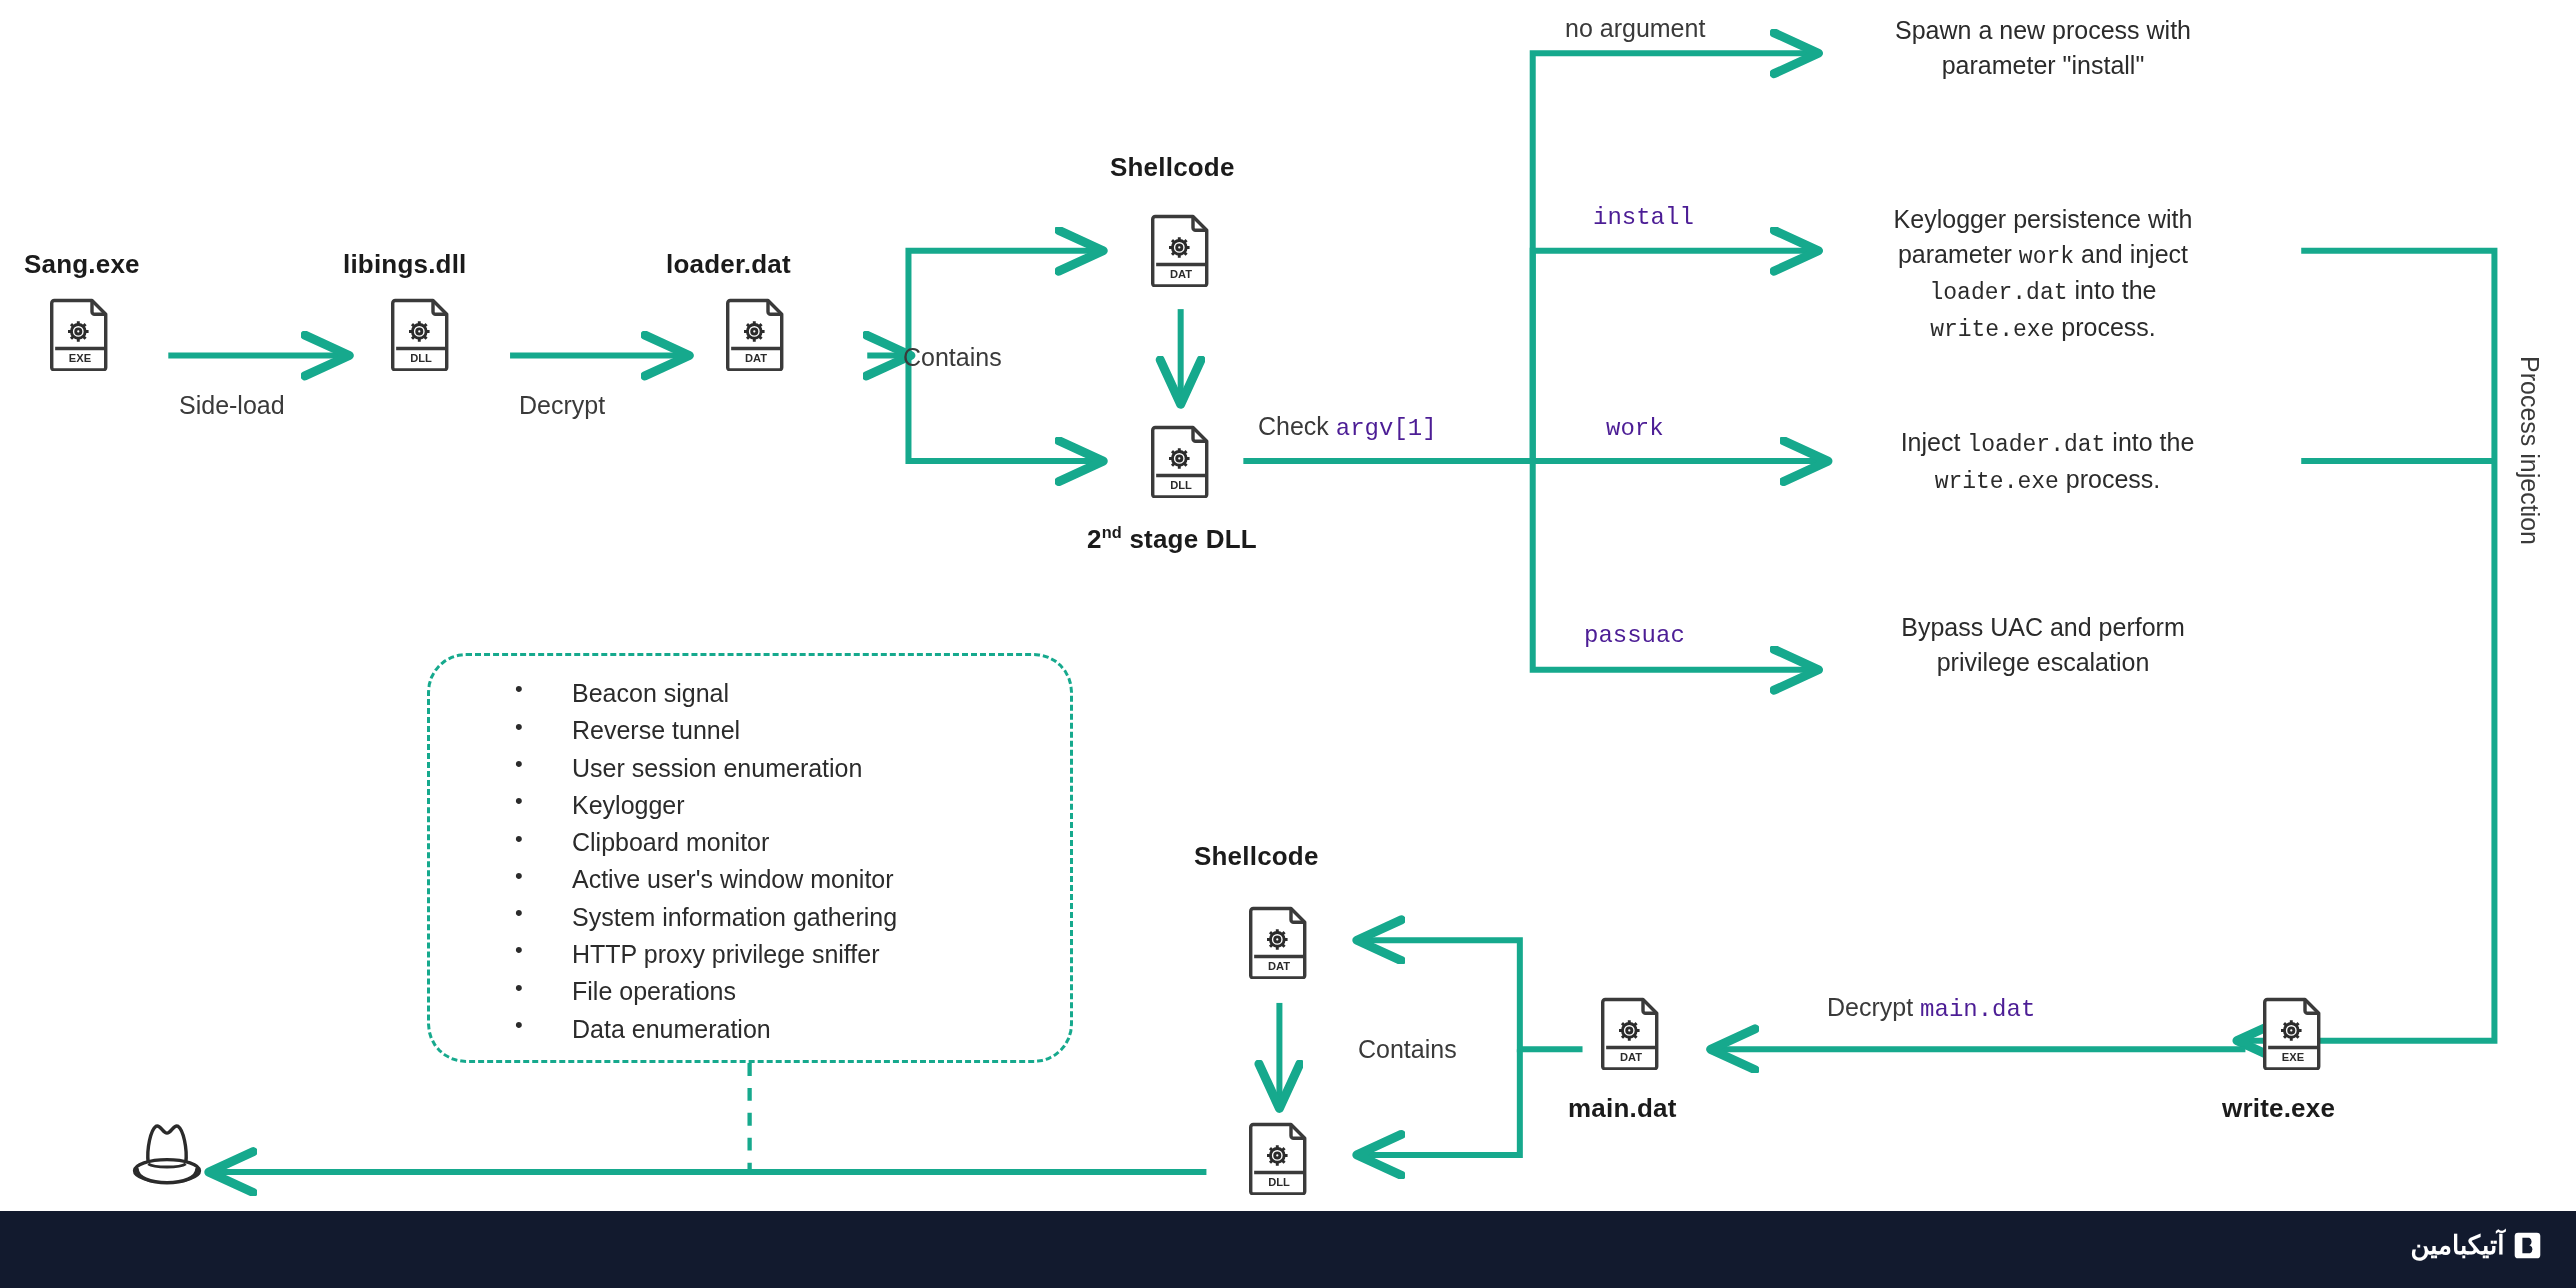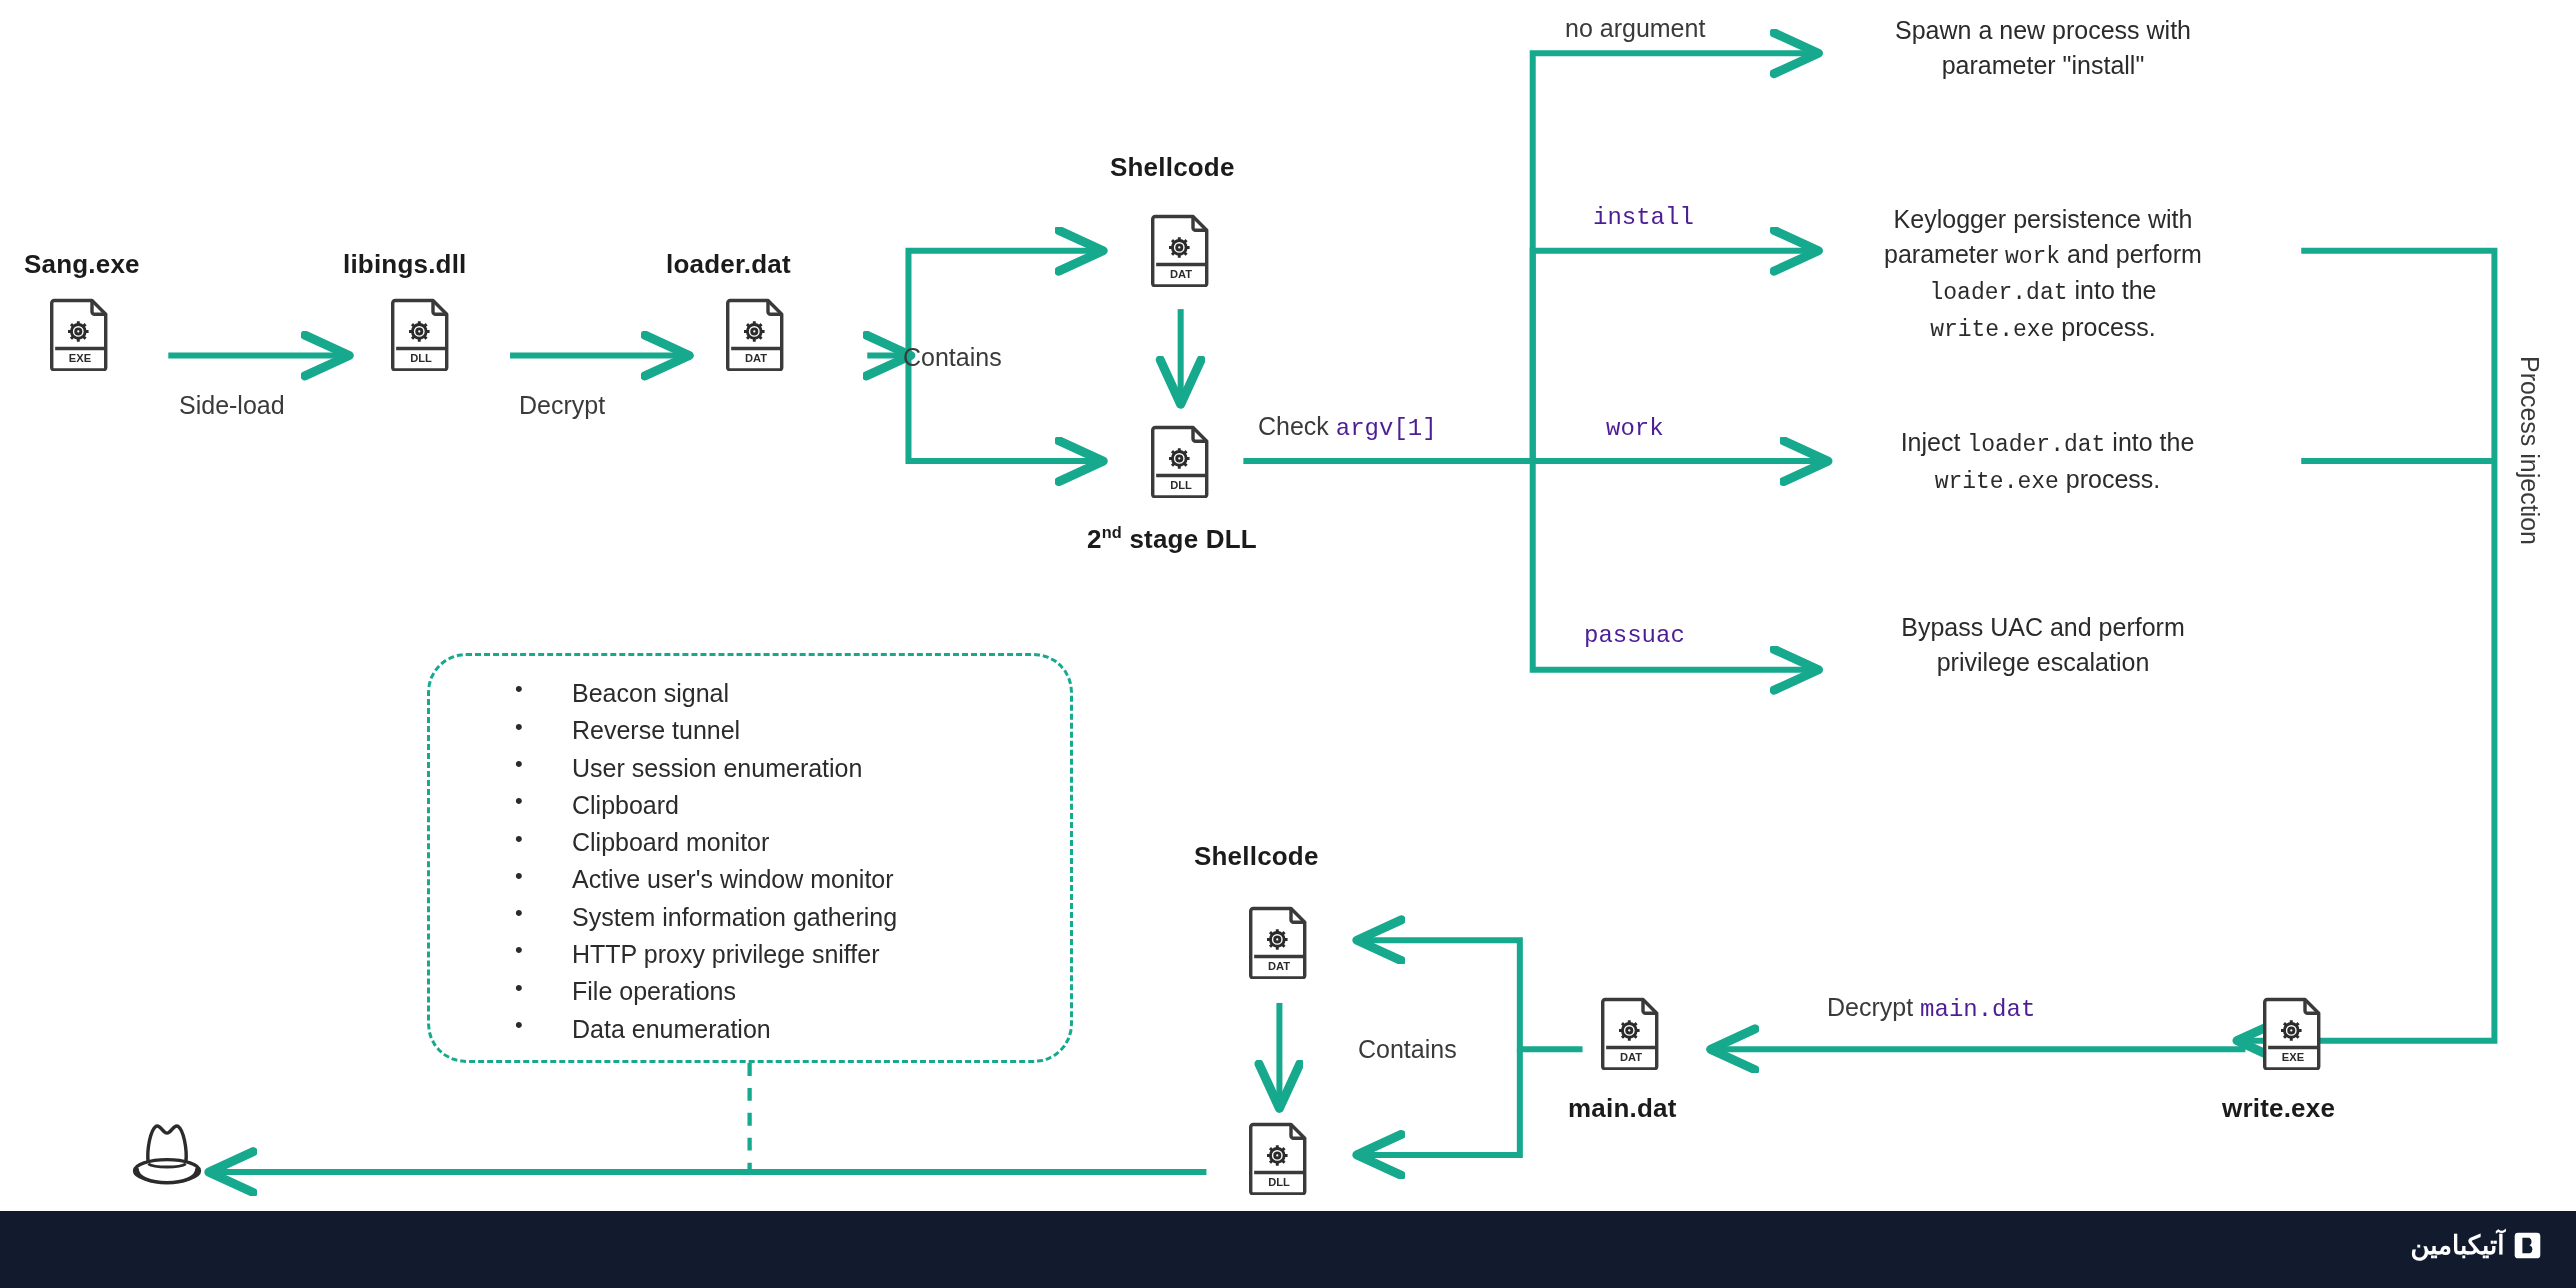--- a/index.html
+++ b/index.html
@@ -237,21 +237,21 @@
   <div class="lbl mono" style="left:1593px;top:204px;">install</div>
   <div class="lbl mono" style="left:1606px;top:415px;">work</div>
   <div class="lbl mono" style="left:1584px;top:622px;">passuac</div>
 
   <div class="desc" style="left:1850px;top:13px;width:386px;" id="desc0">
       <div><span>Spawn a new process with</span></div>
       <div><span>parameter "install"</span></div>
     </div>
   <div class="desc" style="left:1850px;top:202px;width:386px;" id="desc1">
       <div><span>Keylogger persistence with</span></div>
-      <div><span>parameter </span><span class="m">work</span><span> and perform</span></div>
+      <div><span>parameter </span><span class="m">work</span><span> and inject</span></div>
       <div><span class="m">loader.dat</span><span> into the</span></div>
       <div><span class="m">write.exe</span><span> process.</span></div>
     </div>
   <div class="desc" style="left:1850px;top:425px;width:395px;" id="desc2">
       <div><span>Inject </span><span class="m">loader.dat</span><span> into the</span></div>
       <div><span class="m">write.exe</span><span> process.</span></div>
     </div>
   <div class="desc" style="left:1850px;top:610px;width:386px;" id="desc3">
       <div><span>Bypass UAC and perform</span></div>
       <div><span>privilege escalation</span></div>
@@ -263,21 +263,21 @@
     <span>Decrypt </span><span class="mono">main.dat</span>
   </div>
 
   <div class="lbl edge-lbl" style="left:1358px;top:1035px;">Contains</div>
 
   <div class="dashbox"></div>
   <ul class="caps" id="caps-list">
       <li>Beacon signal</li>
       <li>Reverse tunnel</li>
       <li>User session enumeration</li>
-      <li>Clipboard</li>
+      <li>Keylogger</li>
       <li>Clipboard monitor</li>
       <li>Active user's window monitor</li>
       <li>System information gathering</li>
       <li>HTTP proxy privilege sniffer</li>
       <li>File operations</li>
       <li>Data enumeration</li>
     </ul>
 
   <div class="bottombar"></div>
   <div class="brand">

